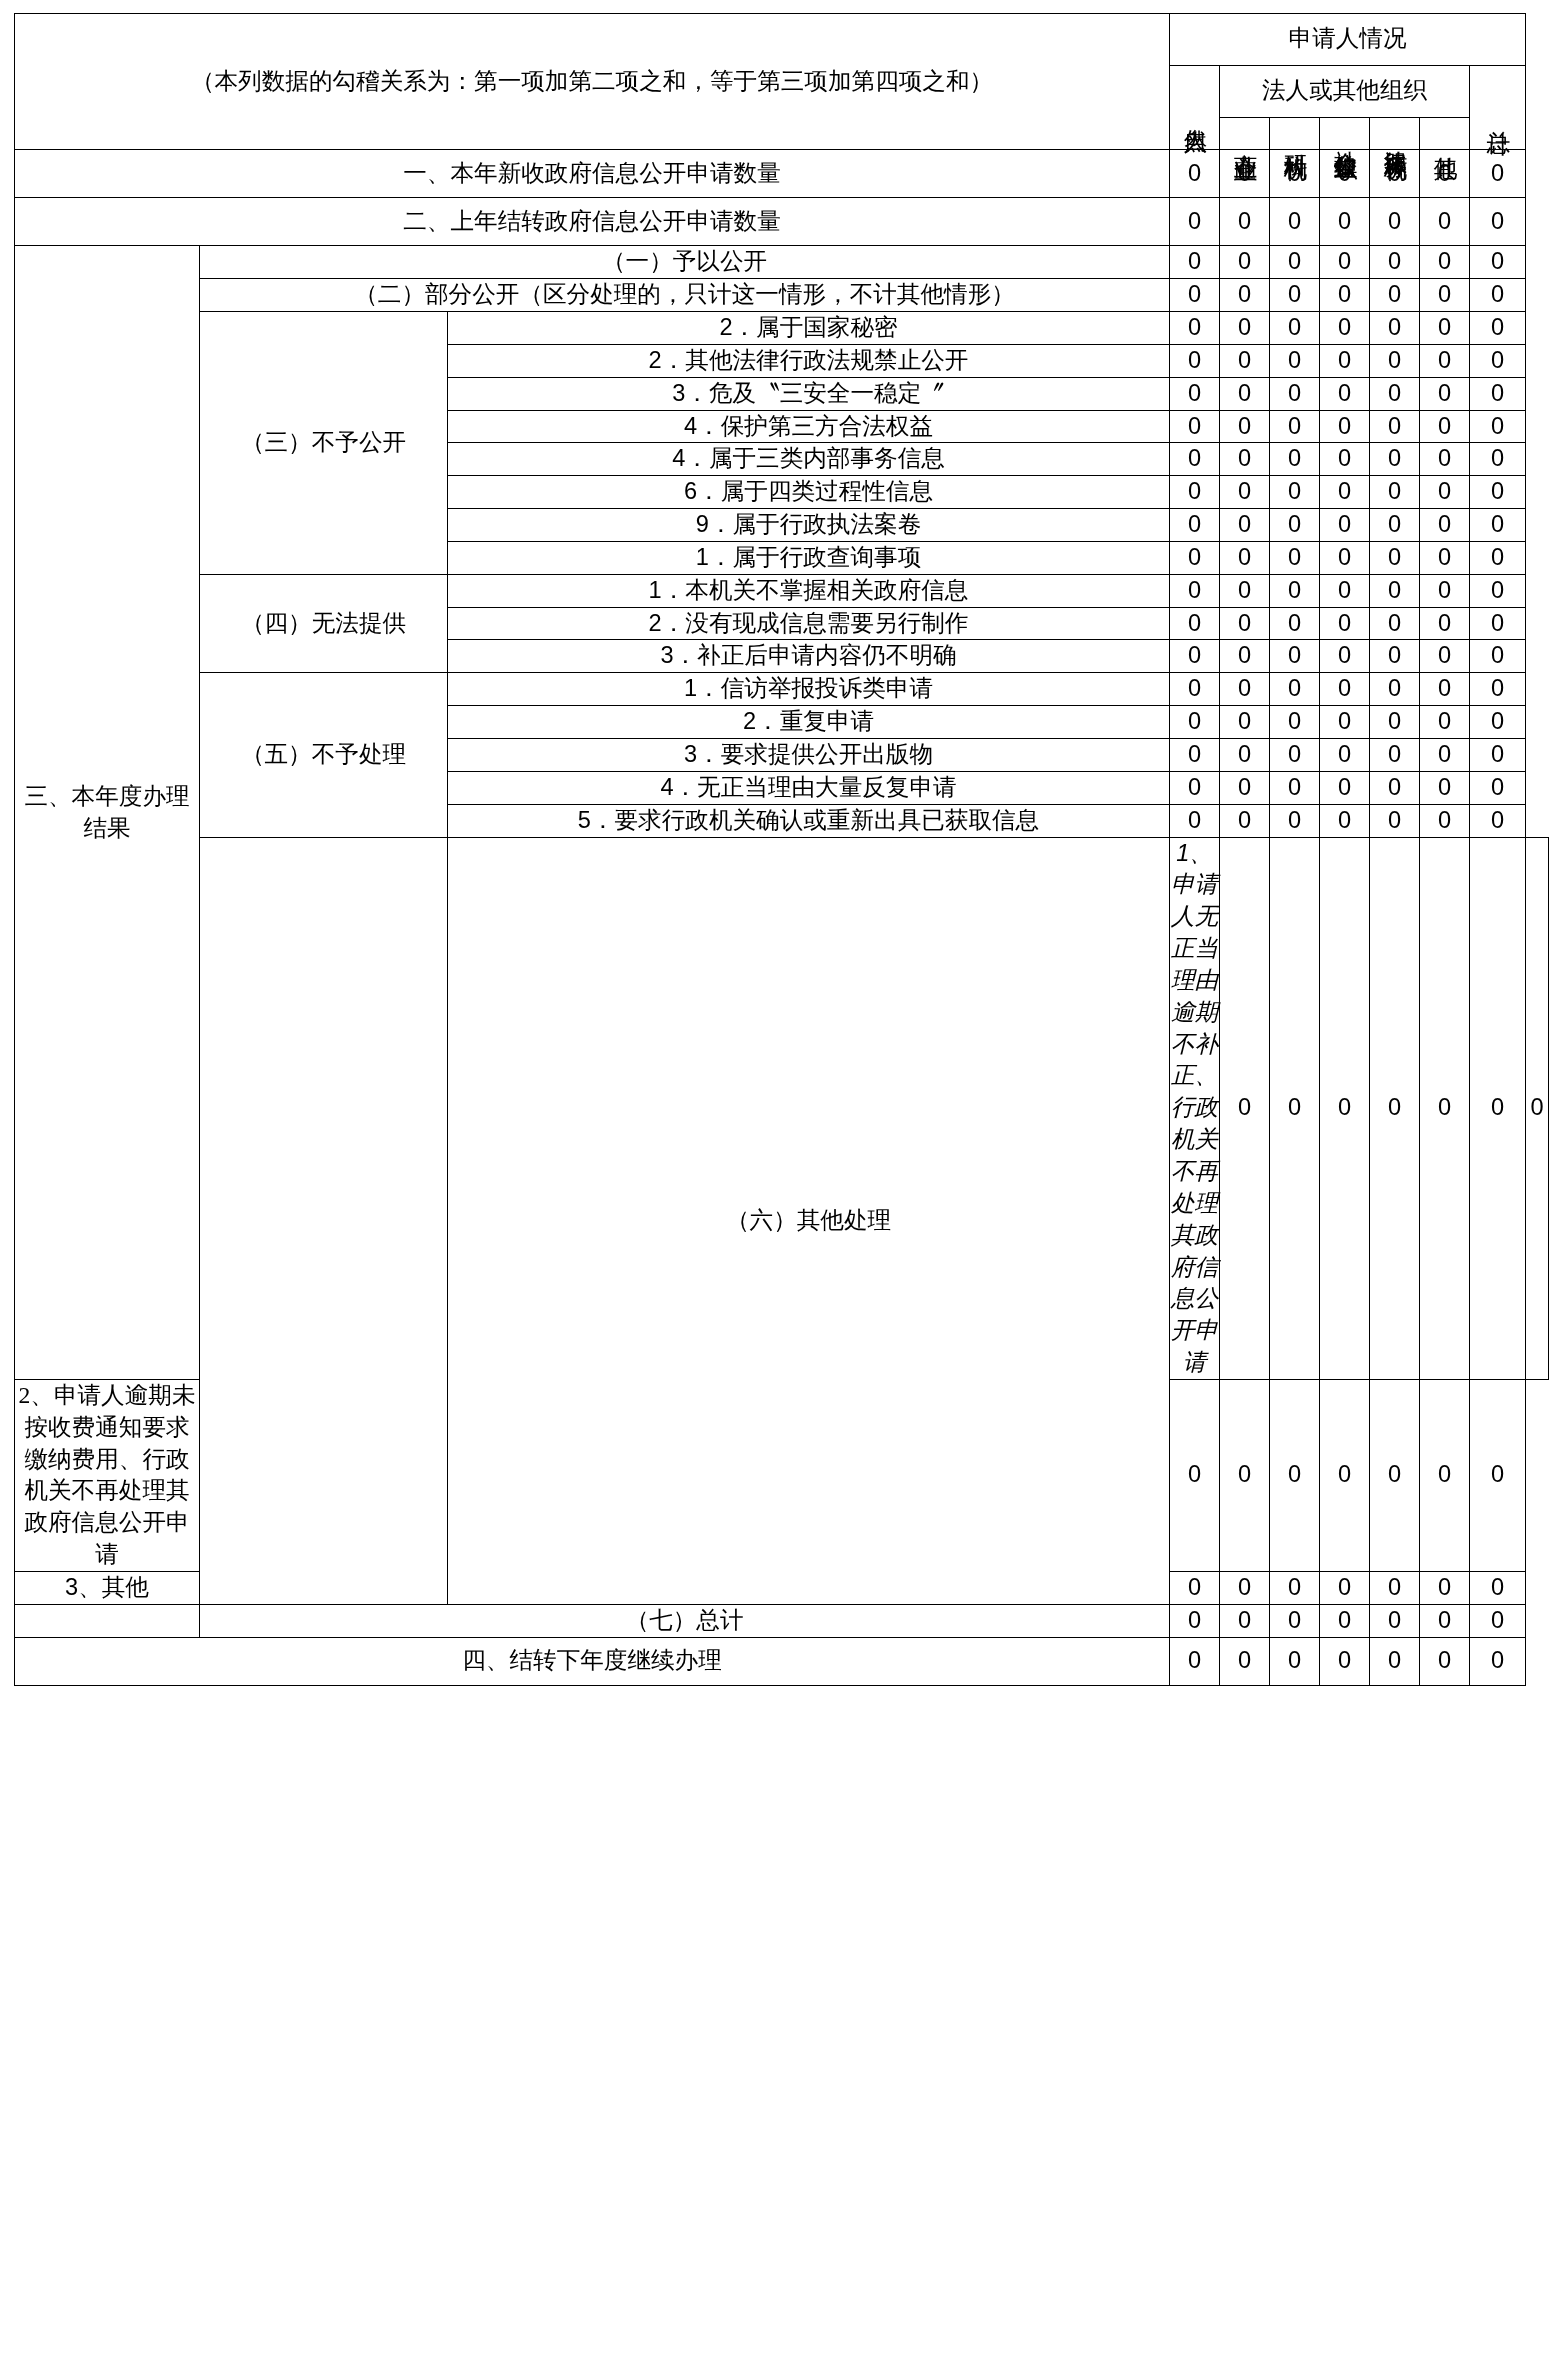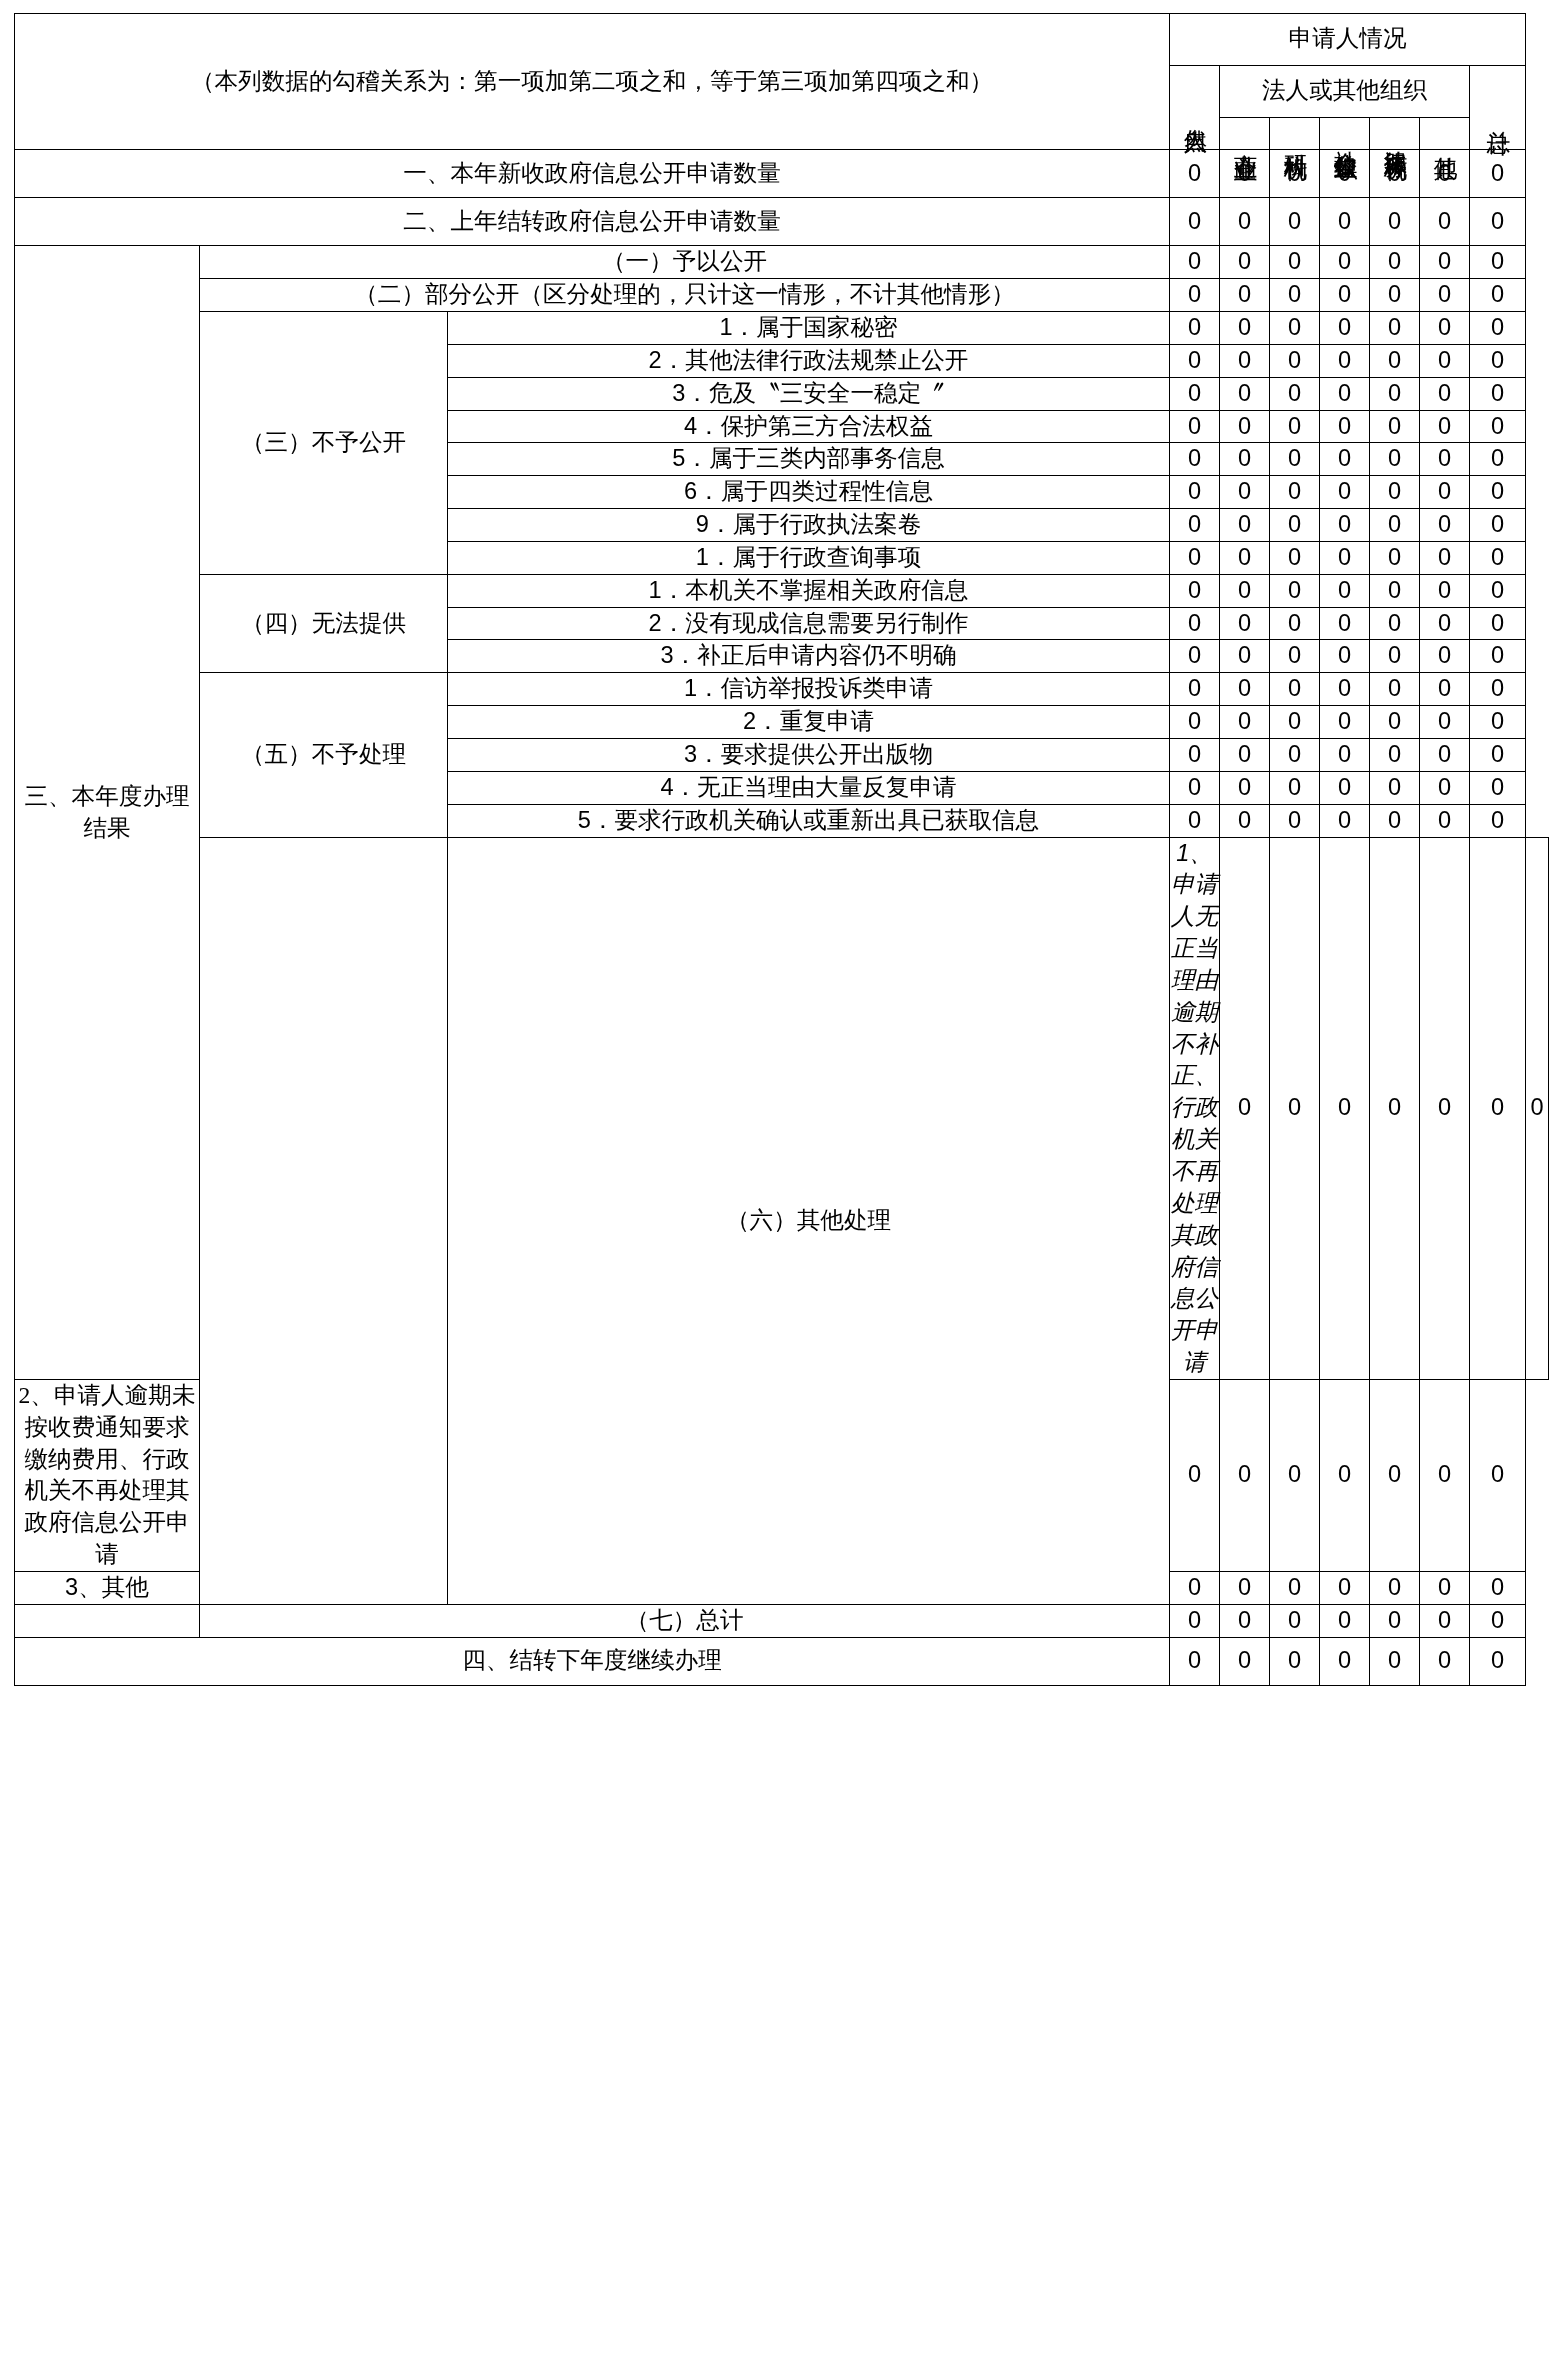--- a/index.html
+++ b/index.html
@@ -191,21 +191,21 @@
         <td class="num">0</td>
         <td class="num">0</td>
         <td class="num">0</td>
         <td class="num">0</td>
         <td class="num">0</td>
         <td class="num">0</td>
       </tr>
 
       <tr>
         <td rowspan="8" class="group-label-c">（三）不予公开</td>
-        <td class="row-label-sub">1．属于国家秘密</td>
+        <td class="row-label-sub">2．属于国家秘密</td>
         <td class="num">0</td>
         <td class="num">0</td>
         <td class="num">0</td>
         <td class="num">0</td>
         <td class="num">0</td>
         <td class="num">0</td>
         <td class="num">0</td>
       </tr>
       <tr>
         <td class="row-label-sub">2．其他法律行政法规禁止公开</td>
@@ -231,21 +231,21 @@
         <td class="row-label-sub">4．保护第三方合法权益</td>
         <td class="num">0</td>
         <td class="num">0</td>
         <td class="num">0</td>
         <td class="num">0</td>
         <td class="num">0</td>
         <td class="num">0</td>
         <td class="num">0</td>
       </tr>
       <tr>
-        <td class="row-label-sub">5．属于三类内部事务信息</td>
+        <td class="row-label-sub">4．属于三类内部事务信息</td>
         <td class="num">0</td>
         <td class="num">0</td>
         <td class="num">0</td>
         <td class="num">0</td>
         <td class="num">0</td>
         <td class="num">0</td>
         <td class="num">0</td>
       </tr>
       <tr>
         <td class="row-label-sub">6．属于四类过程性信息</td>

